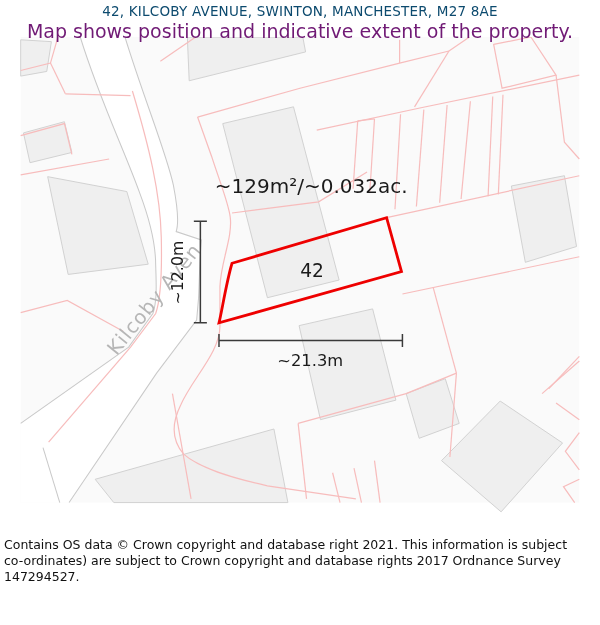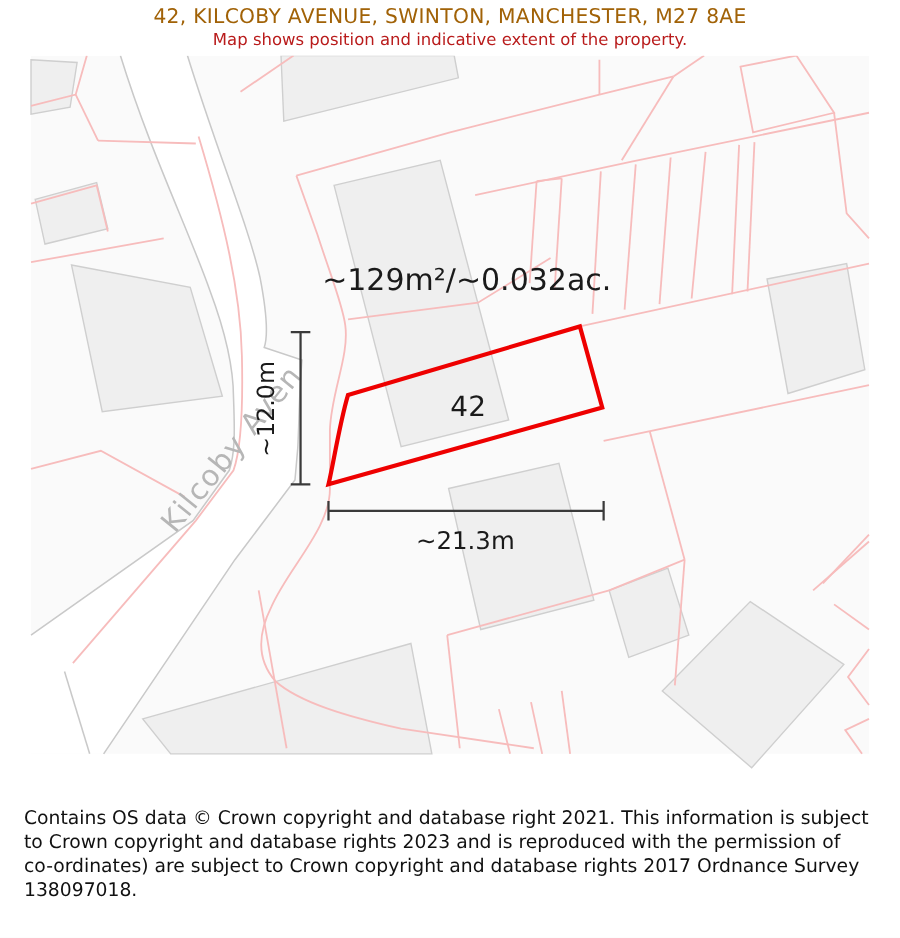--- a/index.html
+++ b/index.html
@@ -6,40 +6,40 @@
   body{
     width:600px;height:625px;position:relative;background:#ffffff;
     font-family:"DejaVu Sans","Liberation Sans",sans-serif;
     -webkit-font-smoothing:antialiased;overflow:hidden;
   }
   .header{
     position:absolute;top:0;left:0;width:600px;height:37px;
     text-align:center;background:#ffffff;z-index:3;
   }
   .header .title{
-    font-size:13.5px;color:#a16207;padding-top:3px;letter-spacing:0.2px;
+    font-size:13.5px;color:#0c4a6e;padding-top:3px;letter-spacing:0.2px;
   }
   .header .subtitle{
-    font-size:11px;color:#b91c1c;margin-top:1px;
+    font-size:19px;color:#701a75;margin-top:1px;
   }
   .map-wrap{
     position:absolute;top:37px;left:0;width:600px;height:500px;z-index:1;
   }
   svg{display:block;}
   .road{fill:none;stroke:#c9c9c9;stroke-width:1.1;}
   .roadband{fill:#ffffff;stroke:none;}
   .pink{fill:none;stroke:#f7bcbc;stroke-width:1.3;}
   .bld{fill:#efefef;stroke:#cfcfcf;stroke-width:1;}
   .plot{fill:none;stroke-width:3;stroke-linejoin:miter;}
   .dim{stroke:#3a3a3a;stroke-width:1.6;fill:none;}
   .maplabel{fill:#1a1a1a;}
   .street{fill:#b6b6b6;letter-spacing:1px;}
   .footer{
     position:absolute;top:537px;left:0;width:492px;height:88px;
-    background:#ffffff;z-index:3;margin-left:12px;
+    background:#ffffff;z-index:3;
   }
   .footer .line{
     font-size:12.5px;line-height:15.9px;color:#111;margin-left:4px;
     white-space:nowrap;
   }
 </style>
 </head>
 <body>
 
 <div class="header">
@@ -134,16 +134,15 @@
 
   <text class="maplabel" font-size="21.5" text-anchor="middle" x="312" y="205">~129m²/~0.032ac.</text>
 
   <text class="maplabel" font-size="20" text-anchor="middle" x="313" y="295">42</text>
 
 </svg>
 </div>
 
 <div class="footer">
   <div class="line">Contains OS data © Crown copyright and database right 2021. This information is subject</div>
-  <div class="line">to Crown copyright and database rights 2023 and is reproduced with the permission of</div>
   <div class="line">co-ordinates) are subject to Crown copyright and database rights 2017 Ordnance Survey</div>
-  <div class="line">138097018.</div>
+  <div class="line">147294527.</div>
 </div>
 
 </body></html>

